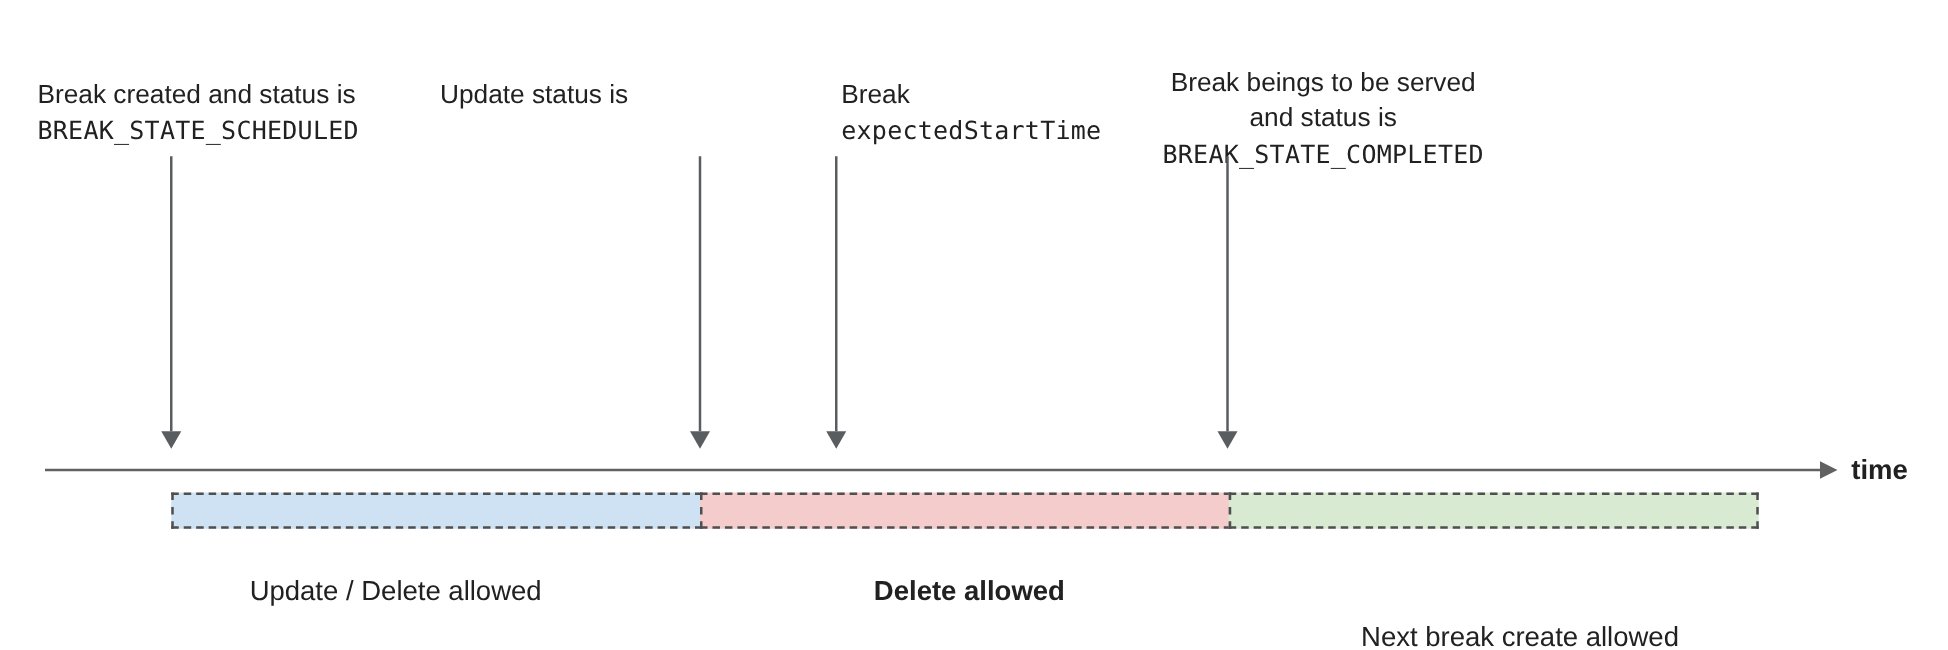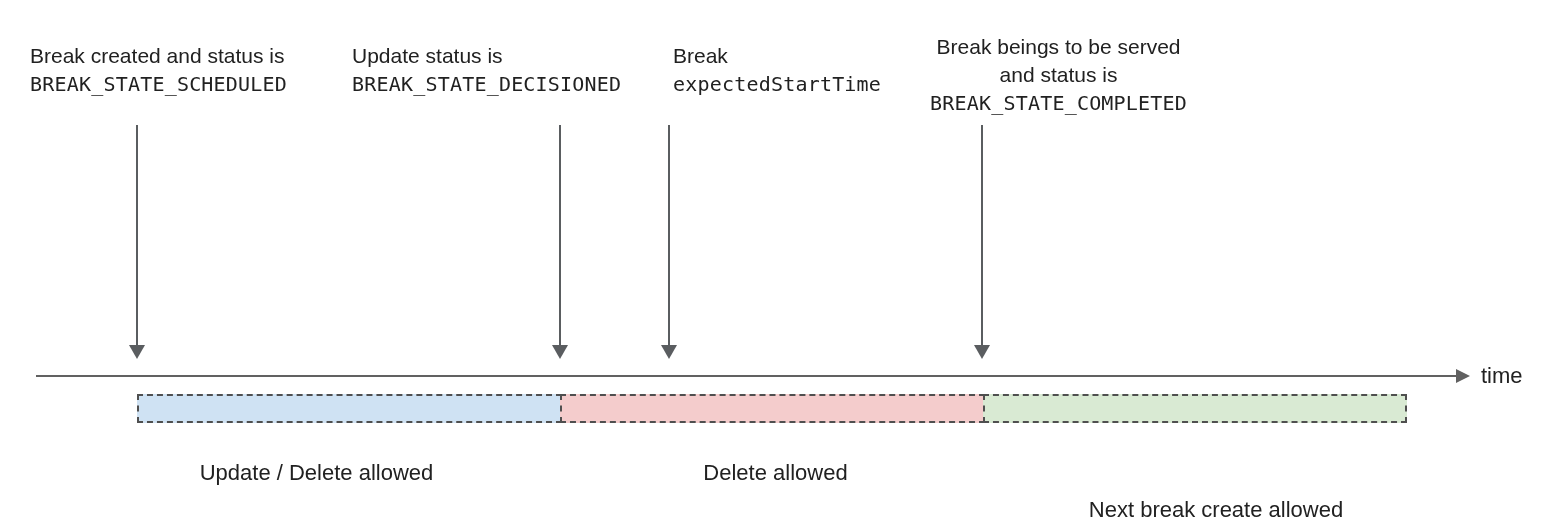--- a/index.html
+++ b/index.html
@@ -16,20 +16,21 @@
     color: #212121;
     overflow: hidden;
   }
 
   
   .annotation {
     position: absolute;
     font-size: 21px;
     line-height: 28px;
     white-space: nowrap;
+    margin-top: 20px;
   }
   .annotation .mono {
     font-family: "DejaVu Sans Mono", "Liberation Mono", monospace;
     font-size: 20px;
     letter-spacing: 0.2px;
   }
   #ann-0 { left: 30px;  top: 42px; }
   #ann-1 { left: 352px; top: 42px; }
   #ann-2 { left: 673px; top: 42px; }
   #ann-3 { left: 930px; top: 33px; text-align: center; }
@@ -75,20 +76,21 @@
     border-top: 7px solid transparent;
     border-bottom: 7px solid transparent;
     border-left: 14px solid #616161;
   }
   .axis-label {
     position: absolute;
     left: 1481px;
     top: 363px;
     font-size: 22px;
     color: #212121;
+    font-weight: bold;
   }
 
   
   .segment {
     position: absolute;
     top: 394px;
     height: 29px;
     box-sizing: border-box;
     border: 2px dashed #4f4f4f;
   }
@@ -99,36 +101,35 @@
   
   .segment-label {
     position: absolute;
     top: 460px;
     font-size: 22px;
     text-align: center;
     color: #212121;
     white-space: nowrap;
   }
   #seglabel-0 { left: 105px;  width: 423px; }
-  #seglabel-1 { left: 564px;  width: 423px; }
+  #seglabel-1 { left: 564px;  width: 423px; font-weight: bold; }
   #seglabel-2 { left: 1004px; width: 424px; margin-top: 37px; }
 </style>
 </head>
 <body>
 
 <div class="canvas">
 
   <div class="annotation" id="ann-0">
     <div class="sans">Break created and status is</div>
     <div class="mono">BREAK_STATE_SCHEDULED</div>
   </div>
 
   <div class="annotation" id="ann-1">
     <div class="sans">Update status is</div>
-    <div class="mono">BREAK_STATE_DECISIONED</div>
   </div>
 
   <div class="annotation" id="ann-2">
     <div class="sans">Break</div>
     <div class="mono">expectedStartTime</div>
   </div>
 
   <div class="annotation" id="ann-3">
     <div class="sans">Break beings to be served</div>
     <div class="sans">and status is</div>

